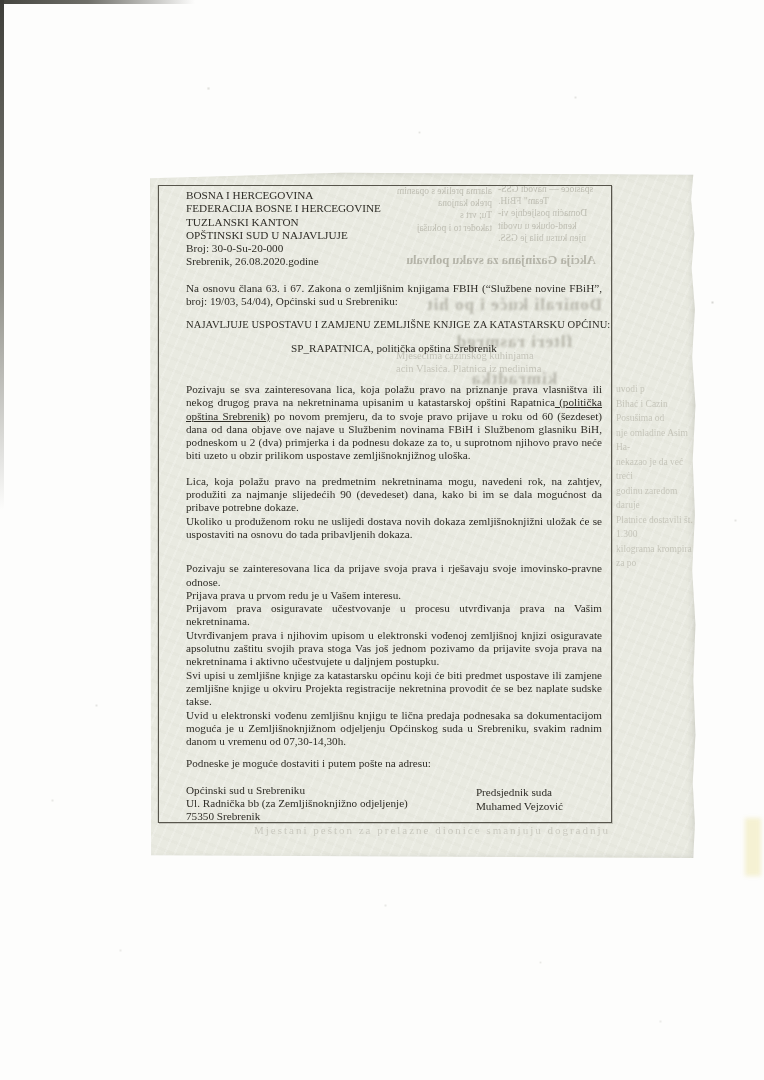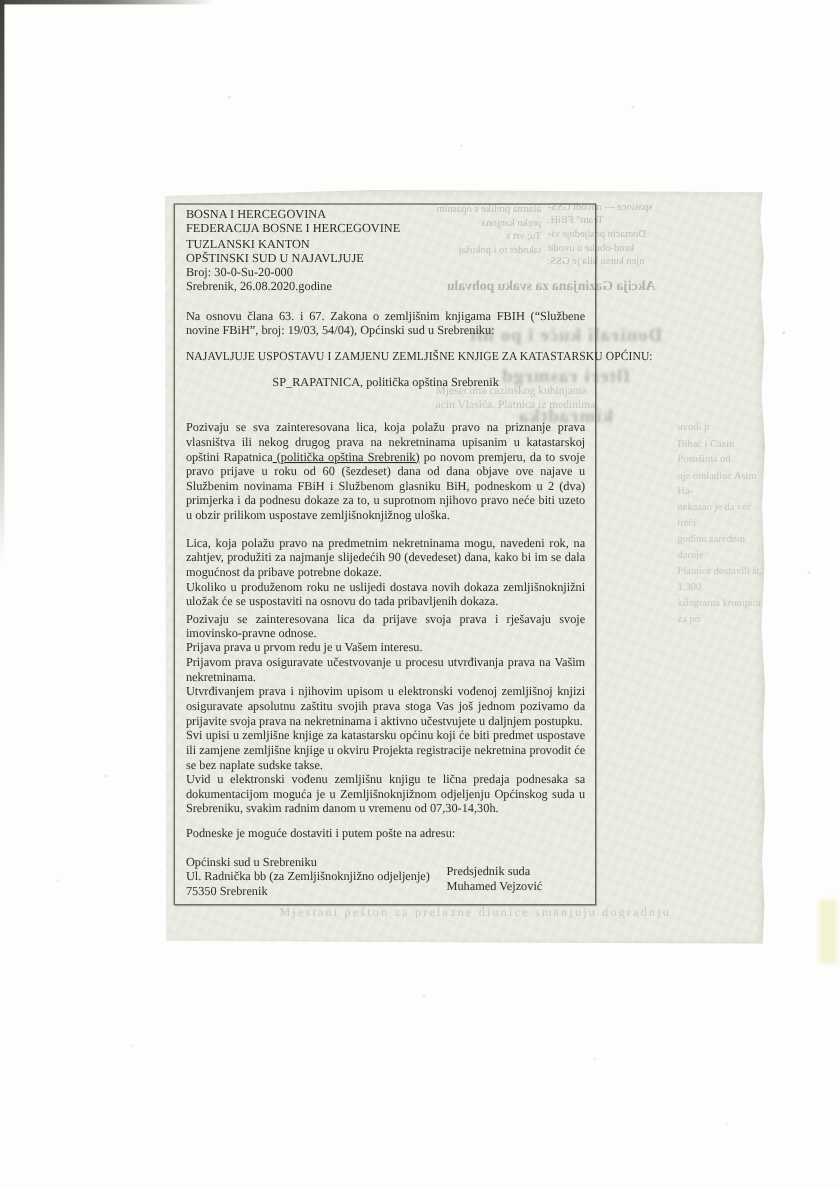--- a/index.html
+++ b/index.html
@@ -67,38 +67,38 @@
                     color:rgba(138,136,122,0.52); text-align:center; }
   .bleed-small { left:246px; top:177px; width:220px; font-size:10.5px; line-height:13px;
                  filter:blur(0.6px); color:rgba(125,122,108,0.35); }
   .bleed-strip { left:466px; top:210px; width:78px; font-size:9.5px; line-height:14.5px;
                  filter:blur(0.5px); color:rgba(120,117,104,0.32); white-space:nowrap; }
   .bleed-bottom { left:104px; top:652px; width:480px; font-size:11px;
                   filter:blur(0.7px); color:rgba(125,122,108,0.3); letter-spacing:2px; }
 
   
   .notice-box {
-    position:absolute; left:8px; top:13px; width:384px; height:638px;
+    position:absolute; left:8px; top:13px; width:454px; height:638px;
     border:1.5px solid #57554c;
     box-shadow: 1px 1px 0 rgba(87,85,76,0.25), -1px 0 0 rgba(87,85,76,0.15);
-    padding:3px 9px 0 10px;
+    padding:3px 9px 0 27px;
     color:#2e2c26;
     font-size:11.2px; line-height:13.3px;
   }
 
   .hdr div { white-space:nowrap; }
   .intro { margin-top:13px; text-align:justify; }
   .announce { margin-top:10px; white-space:nowrap; transform:scaleX(0.94);
               transform-origin:left center; letter-spacing:0.1px; }
   .subject { margin-top:10px; text-align:center; }
   .p1 { margin-top:28px; text-align:justify; }
   .ul { text-decoration:underline; }
   .block { text-align:justify; }
   .b2 { margin-top:12px; }
-  .b3 { margin-top:2px; }
+  .b3 { margin-top:21px; }
   .mail-note { margin-top:9px; }
   .addr { margin-top:13px; }
   .addr div { white-space:nowrap; }
   .sig { position:absolute; right:48px; bottom:9px; text-align:left; line-height:13.3px; }
 </style>
 </head>
 <body>
 
 <div class="scan">
 

